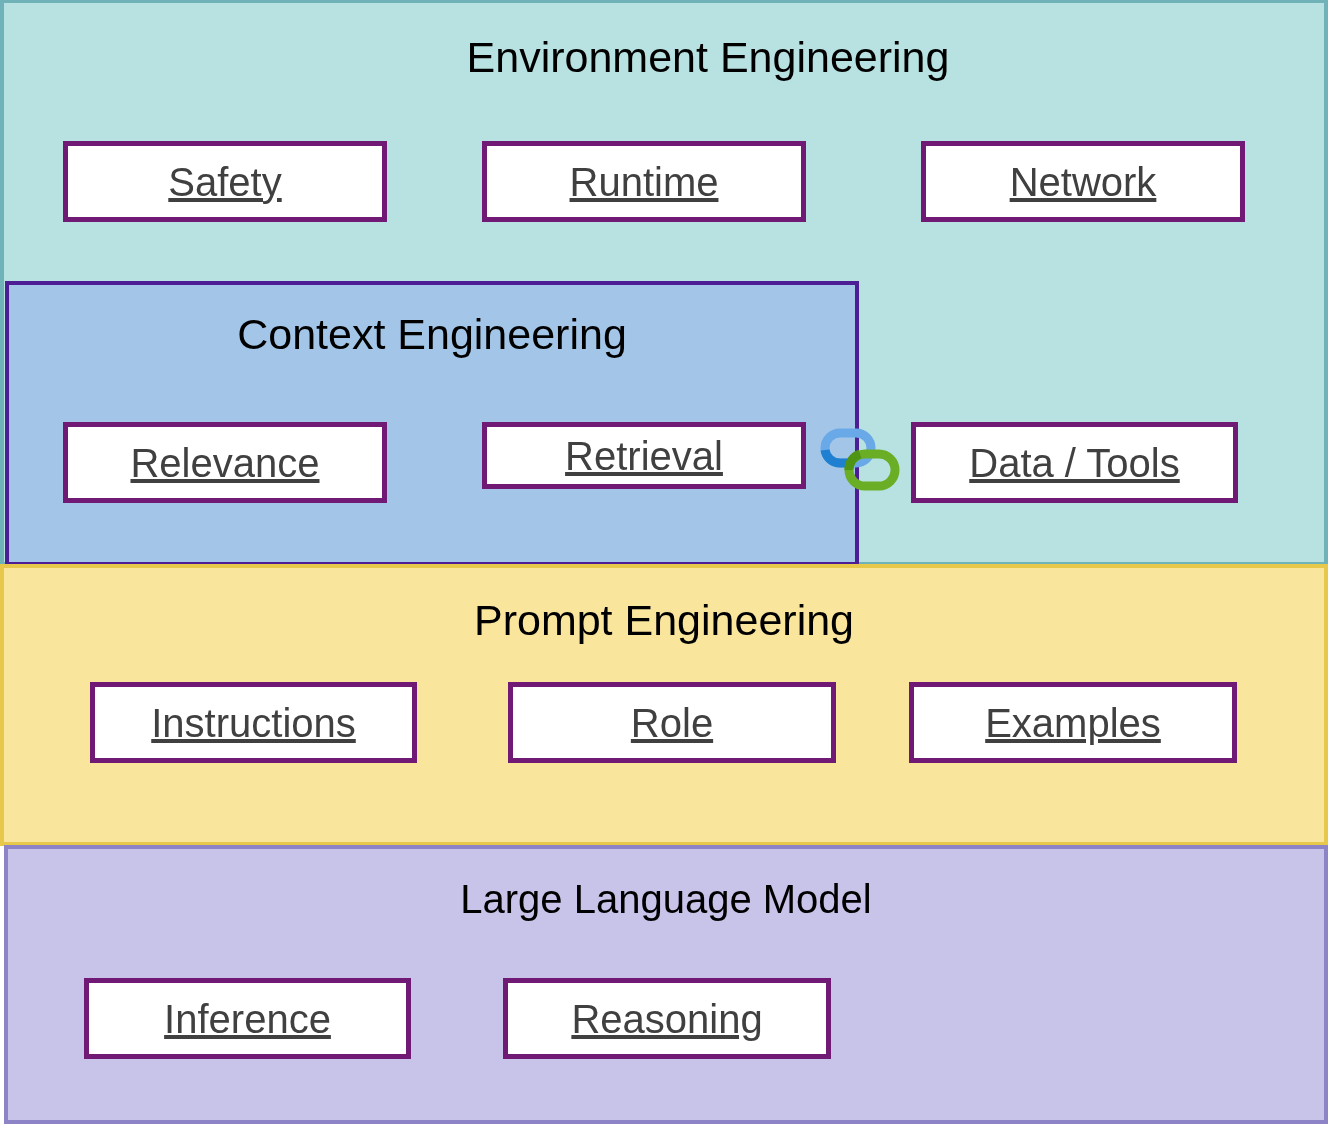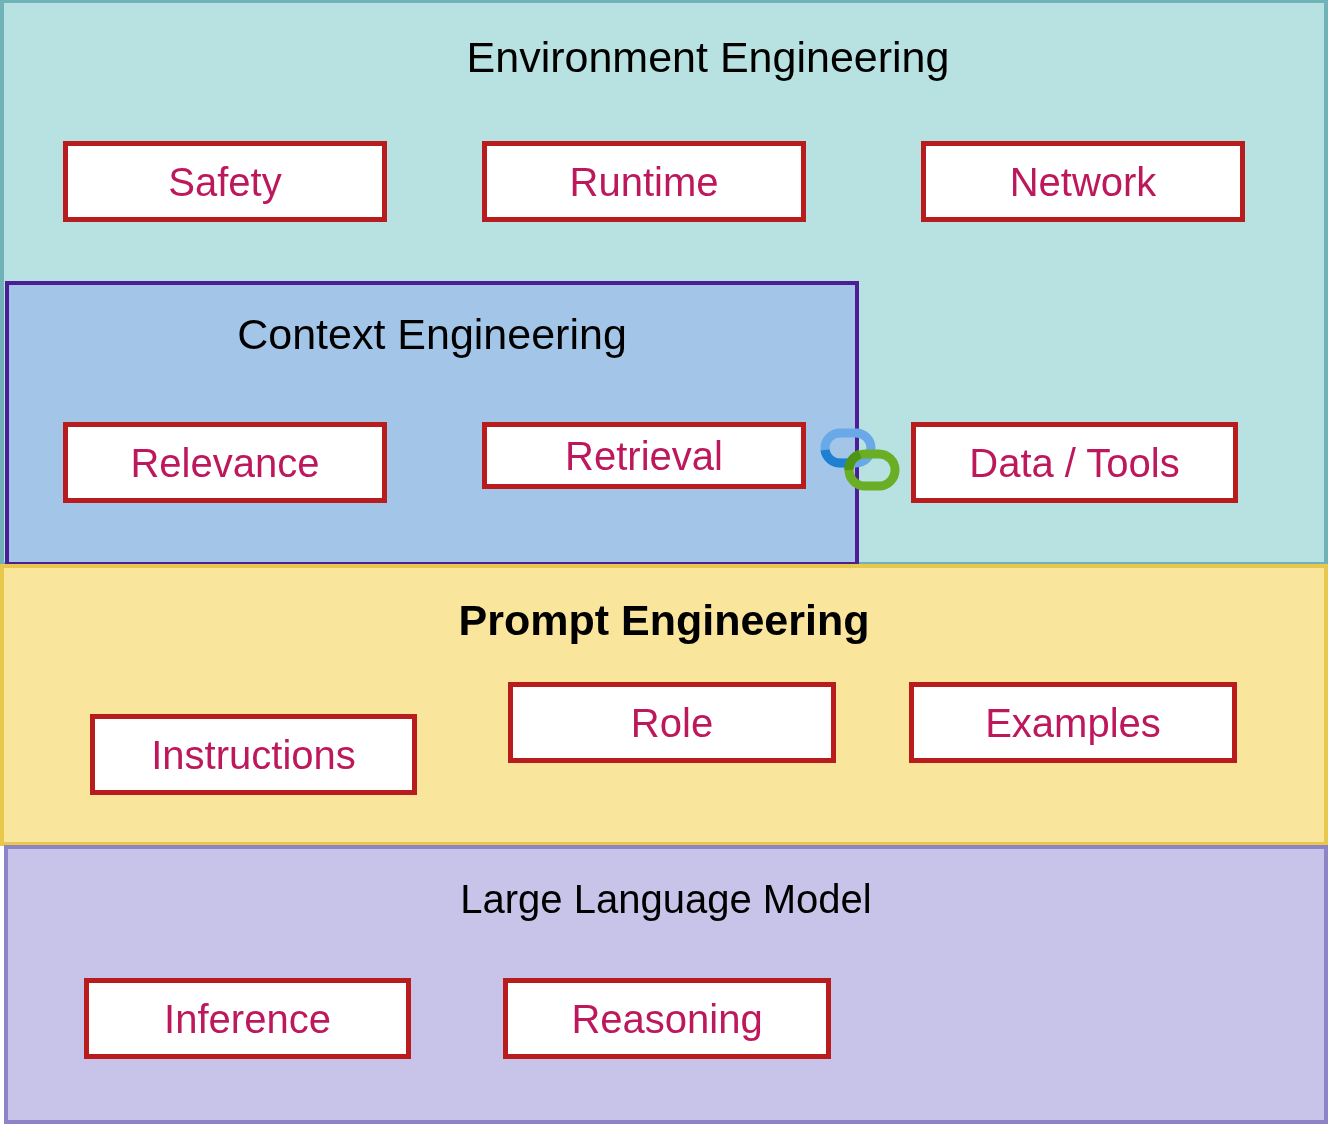--- a/index.html
+++ b/index.html
@@ -71,21 +71,20 @@
     top: 564px;
     width: 1328px;
     height: 282px;
     background: #fae59d;
     border: 4px solid #e8c84a;
     z-index: 3;
   }
   #panel-prompt .panel-title {
     top: 28px;
     font-size: 43px;
-    font-weight: bold;
   }
 
   
   #panel-llm {
     left: 4px;
     top: 845px;
     width: 1324px;
     height: 279px;
     background: #c8c3e8;
     border: 4px solid #8d84c8;
@@ -94,43 +93,44 @@
   #panel-llm .panel-title {
     top: 28px;
     font-size: 40px;
   }
 
   
   .node {
     position: absolute;
     box-sizing: border-box;
     background: #ffffff;
-    border: 5px solid #b91c1c;
+    border: 5px solid #701a75;
     display: flex;
     align-items: center;
     justify-content: center;
-    color: #be185d;
+    color: #404040;
     font-size: 40px;
     line-height: 1;
     white-space: nowrap;
     z-index: 6;
+    text-decoration: underline;
   }
 
   
   #node-safety   { left: 63px;  top: 141px; width: 324px; height: 81px; }
   #node-runtime  { left: 482px; top: 141px; width: 324px; height: 81px; }
   #node-network  { left: 921px; top: 141px; width: 324px; height: 81px; }
 
   
   #node-relevance  { left: 63px;  top: 422px; width: 324px; height: 81px; z-index: 7; }
   #node-retrieval  { left: 482px; top: 422px; width: 324px; height: 67px; z-index: 7; }
   #node-data-tools { left: 911px; top: 422px; width: 327px; height: 81px; z-index: 7; }
 
   
-  #node-instructions { left: 90px;  top: 682px; width: 327px; height: 81px; margin-top: 32px; }
+  #node-instructions { left: 90px;  top: 682px; width: 327px; height: 81px; }
   #node-role         { left: 508px; top: 682px; width: 328px; height: 81px; }
   #node-examples     { left: 909px; top: 682px; width: 328px; height: 81px; }
 
   
   #node-inference { left: 84px;  top: 978px; width: 327px; height: 81px; }
   #node-reasoning { left: 503px; top: 978px; width: 328px; height: 81px; }
   #node-planning  { left: 904px; top: 978px; width: 325px; height: 81px; }
 
   
   #link-icon {

